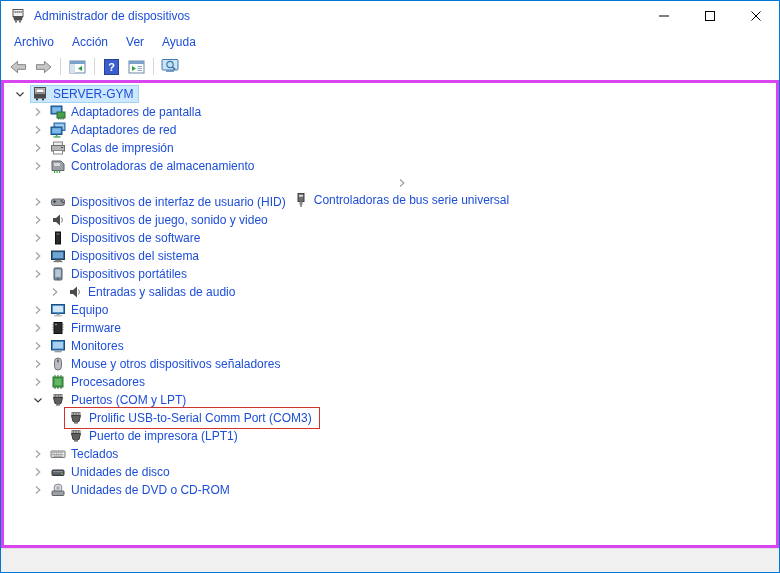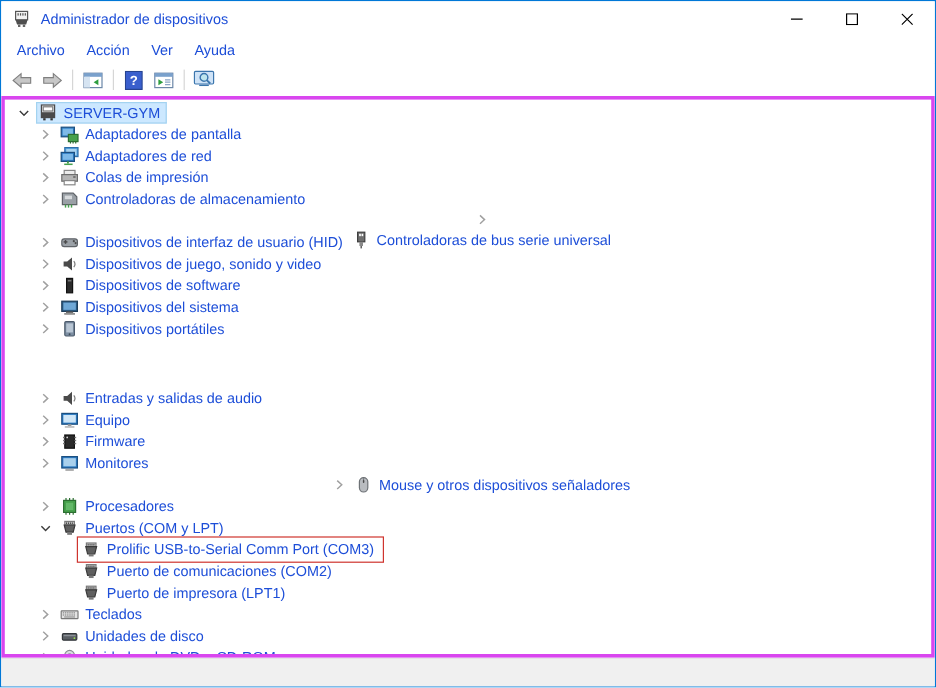--- a/index.html
+++ b/index.html
@@ -329,21 +329,21 @@
           <span class="tree-icon">
             <svg viewBox="0 0 16 16">
               <rect x="4" y="2" width="8" height="12" rx="1" fill="#7d8fa3" stroke="#4c5a6b"></rect>
               <rect x="5.2" y="3.5" width="5.6" height="7.5" fill="#b9c6d4"></rect>
               <circle cx="8" cy="12.6" r="0.8" fill="#3f4c59"></circle>
             </svg>
           </span>
           <span class="tree-label">Dispositivos portátiles</span>
         </span>
       </div>
-      <div class="tree-row" style="padding-left: 26px; margin-top: 40px;">
+      <div class="tree-row" style="padding-left: 43px;">
         <span class="chevron">
           <svg viewBox="0 0 16 16">
             <path d="M6 4.5 9.8 8 6 11.5" fill="none" stroke="#a0a0a0" stroke-width="1.2"></path>
           </svg>
         </span>
         <span class="row-inner">
           <span class="tree-icon">
             <svg viewBox="0 0 16 16">
               <path d="M3 6h3l4-3.5v11L6 10H3z" fill="#4a4a4a"></path>
               <path d="M11.5 5.5a4 4 0 0 1 0 5" fill="none" stroke="#7a7a7a" stroke-width="1"></path>
@@ -404,21 +404,21 @@
           <span class="tree-icon">
             <svg viewBox="0 0 16 16">
               <rect x="1.5" y="2.5" width="13" height="9.5" fill="#2e7cc3" stroke="#1b4f80"></rect>
               <rect x="2.8" y="3.8" width="10.4" height="6.8" fill="#a9d0ec"></rect>
               <rect x="4.5" y="13" width="7" height="1.3" fill="#9a9a9a"></rect>
             </svg>
           </span>
           <span class="tree-label">Monitores</span>
         </span>
       </div>
-      <div class="tree-row" style="padding-left: 26px; justify-content: center;">
+      <div class="tree-row" style="padding-left: 26px;">
         <span class="chevron">
           <svg viewBox="0 0 16 16">
             <path d="M6 4.5 9.8 8 6 11.5" fill="none" stroke="#a0a0a0" stroke-width="1.2"></path>
           </svg>
         </span>
         <span class="row-inner">
           <span class="tree-icon">
             <svg viewBox="0 0 16 16">
               <rect x="4.5" y="2" width="7" height="12" rx="3.5" fill="#b9bcc0" stroke="#6e7276"></rect>
               <line x1="8" y1="2.5" x2="8" y2="6" stroke="#6e7276" stroke-width="0.8"></line>
@@ -485,39 +485,20 @@
                 <rect x="5" y="3.3" width="0.9" height="1.4"></rect>
                 <rect x="6.6" y="3.3" width="0.9" height="1.4"></rect>
                 <rect x="8.2" y="3.3" width="0.9" height="1.4"></rect>
                 <rect x="9.8" y="3.3" width="0.9" height="1.4"></rect>
               </g>
               <path d="M3.5 5.5h9l-1.5 6h-6z" fill="#5f5f5f" stroke="#3a3a3a"></path>
               <rect x="6" y="11.5" width="4" height="2.2" fill="#7a7a7a"></rect>
             </svg>
           </span>
           <span class="tree-label">Prolific USB-to-Serial Comm Port (COM3)</span>
-        </span>
-      </div>
-      <div class="tree-row" style="padding-left: 44px;">
-        <span class="chevron"></span>
-        <span class="row-inner">
-          <span class="tree-icon">
-            <svg viewBox="0 0 16 16">
-              <rect x="4" y="2.5" width="8" height="3" fill="#c9c9c9" stroke="#7a7a7a"></rect>
-              <g fill="#4a4a4a">
-                <rect x="5" y="3.3" width="0.9" height="1.4"></rect>
-                <rect x="6.6" y="3.3" width="0.9" height="1.4"></rect>
-                <rect x="8.2" y="3.3" width="0.9" height="1.4"></rect>
-                <rect x="9.8" y="3.3" width="0.9" height="1.4"></rect>
-              </g>
-              <path d="M3.5 5.5h9l-1.5 6h-6z" fill="#5f5f5f" stroke="#3a3a3a"></path>
-              <rect x="6" y="11.5" width="4" height="2.2" fill="#7a7a7a"></rect>
-            </svg>
-          </span>
-          <span class="tree-label">Puerto de comunicaciones (COM2)</span>
         </span>
       </div>
       <div class="tree-row" style="padding-left: 44px;">
         <span class="chevron"></span>
         <span class="row-inner">
           <span class="tree-icon">
             <svg viewBox="0 0 16 16">
               <rect x="4" y="2.5" width="8" height="3" fill="#c9c9c9" stroke="#7a7a7a"></rect>
               <g fill="#4a4a4a">
                 <rect x="5" y="3.3" width="0.9" height="1.4"></rect>

